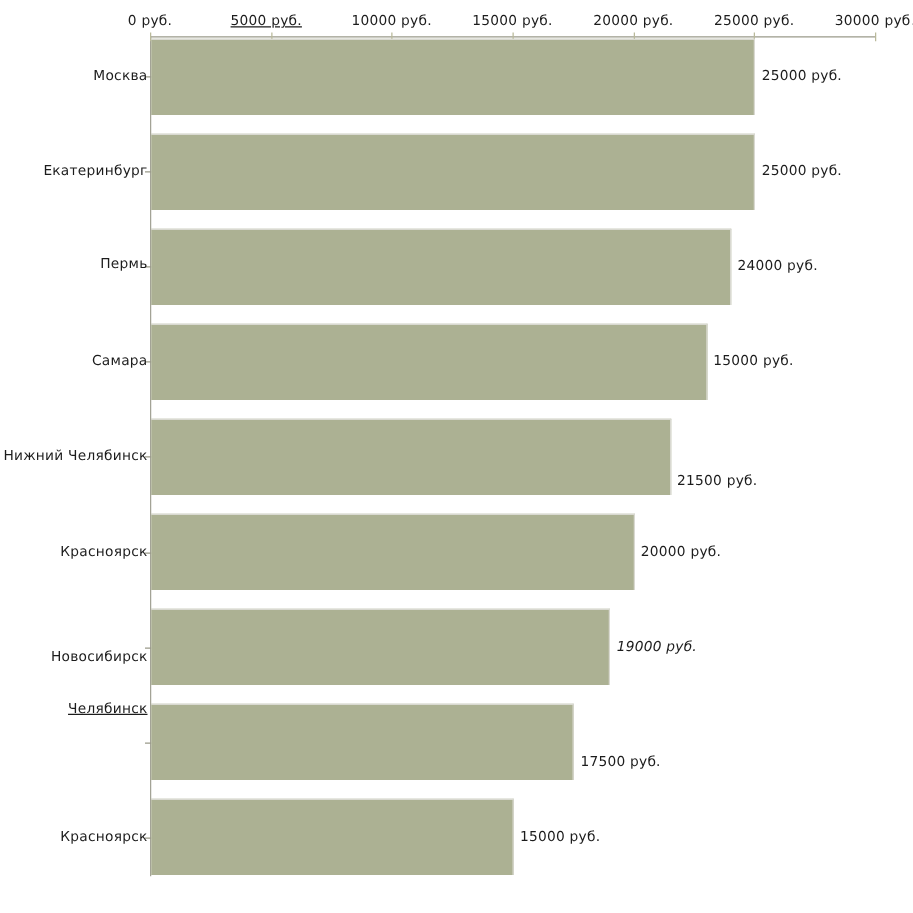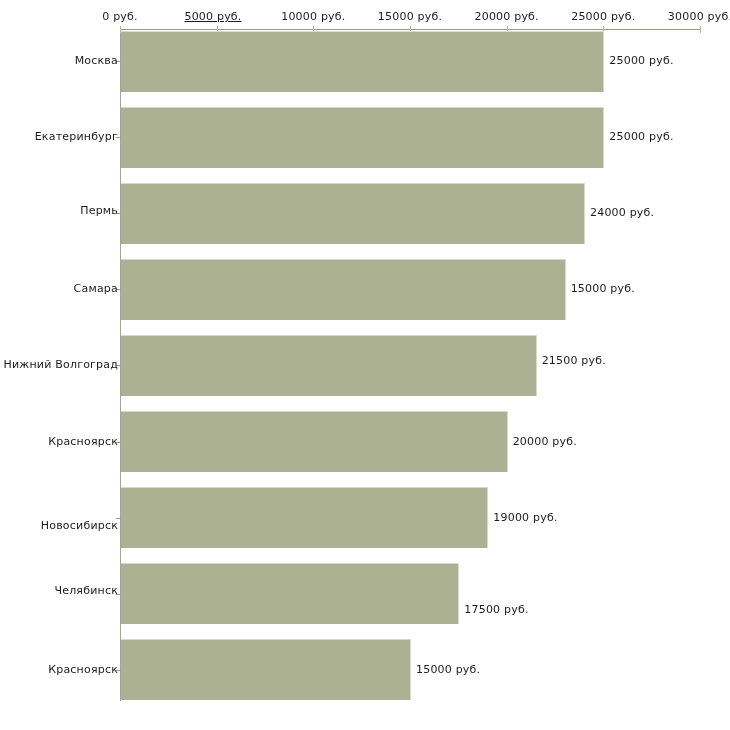--- a/index.html
+++ b/index.html
@@ -122,44 +122,44 @@
   <div id="y-ticks-layer">
       <div class="y-tick" style="top: 61px;"></div>
       <div class="y-tick-label" style="top: 61px;">Москва</div>
       <div class="y-tick" style="top: 137px;"></div>
       <div class="y-tick-label" style="top: 137.1px;">Екатеринбург</div>
       <div class="y-tick" style="top: 213px;"></div>
       <div class="y-tick-label" style="top: 199px; margin-top: 12px;">Пермь</div>
       <div class="y-tick" style="top: 289px;"></div>
       <div class="y-tick-label" style="top: 289.3px;">Самара</div>
       <div class="y-tick" style="top: 365px;"></div>
-      <div class="y-tick-label" style="top: 365.4px;">Нижний Волгоград</div>
+      <div class="y-tick-label" style="top: 365.4px;">Нижний Челябинск</div>
       <div class="y-tick" style="top: 442px;"></div>
       <div class="y-tick-label" style="top: 441.5px;">Красноярск</div>
       <div class="y-tick" style="top: 518px;"></div>
       <div class="y-tick-label" style="top: 526px;">Новосибирск</div>
       <div class="y-tick" style="top: 594px;"></div>
-      <div class="y-tick-label" style="top: 591px;">Челябинск</div>
+      <div class="y-tick-label" style="top: 567px; text-decoration: underline;">Челябинск</div>
       <div class="y-tick" style="top: 670px;"></div>
       <div class="y-tick-label" style="top: 669.8px;">Красноярск</div>
     </div>
   <div id="bars-layer">
       <div class="bar" title="Москва: 25000 руб." style="top: 30.5px; width: 483.333px; height: 61px; background: rgb(172, 177, 147);"></div>
       <div class="bar-value-label" style="left: 609.333px; top: 61px;">25000 руб.</div>
       <div class="bar" title="Екатеринбург: 25000 руб." style="top: 106.6px; width: 483.333px; height: 61px; background: rgb(172, 177, 147);"></div>
       <div class="bar-value-label" style="left: 609.333px; top: 137.1px;">25000 руб.</div>
       <div class="bar" title="Пермь: 24000 руб." style="top: 182.7px; width: 464px; height: 61px; background: rgb(172, 177, 147);"></div>
       <div class="bar-value-label" style="left: 590px; top: 213.2px;">24000 руб.</div>
       <div class="bar" title="Самара: 23000 руб." style="top: 258.8px; width: 444.667px; height: 61px; background: rgb(172, 177, 147);"></div>
       <div class="bar-value-label" style="left: 570.667px; top: 289.3px;">15000 руб.</div>
       <div class="bar" title="Нижний Новгород: 21500 руб." style="top: 334.9px; width: 415.667px; height: 61px; background: rgb(172, 177, 147);"></div>
-      <div class="bar-value-label" style="left: 541.667px; top: 361px;">21500 руб.</div>
+      <div class="bar-value-label" style="left: 541.667px; top: 385px;">21500 руб.</div>
       <div class="bar" title="Волгоград: 20000 руб." style="top: 411px; width: 386.667px; height: 61px; background: rgb(172, 177, 147);"></div>
       <div class="bar-value-label" style="left: 512.667px; top: 441.5px;">20000 руб.</div>
       <div class="bar" title="Новосибирск: 19000 руб." style="top: 487.1px; width: 367.333px; height: 61px; background: rgb(172, 177, 147);"></div>
-      <div class="bar-value-label" style="left: 493.333px; top: 517.6px;">19000 руб.</div>
+      <div class="bar-value-label" style="left: 493.333px; top: 517.6px; font-style: italic;">19000 руб.</div>
       <div class="bar" title="Челябинск: 17500 руб." style="top: 563.2px; width: 338.333px; height: 61px; background: rgb(172, 177, 147);"></div>
       <div class="bar-value-label" style="left: 464.333px; top: 593.7px; margin-top: 16px;">17500 руб.</div>
       <div class="bar" title="Красноярск: 15000 руб." style="top: 639.3px; width: 290px; height: 61px; background: rgb(172, 177, 147);"></div>
       <div class="bar-value-label" style="left: 416px; top: 669.8px;">15000 руб.</div>
     </div>
 
 </div>
 
 </body></html>

